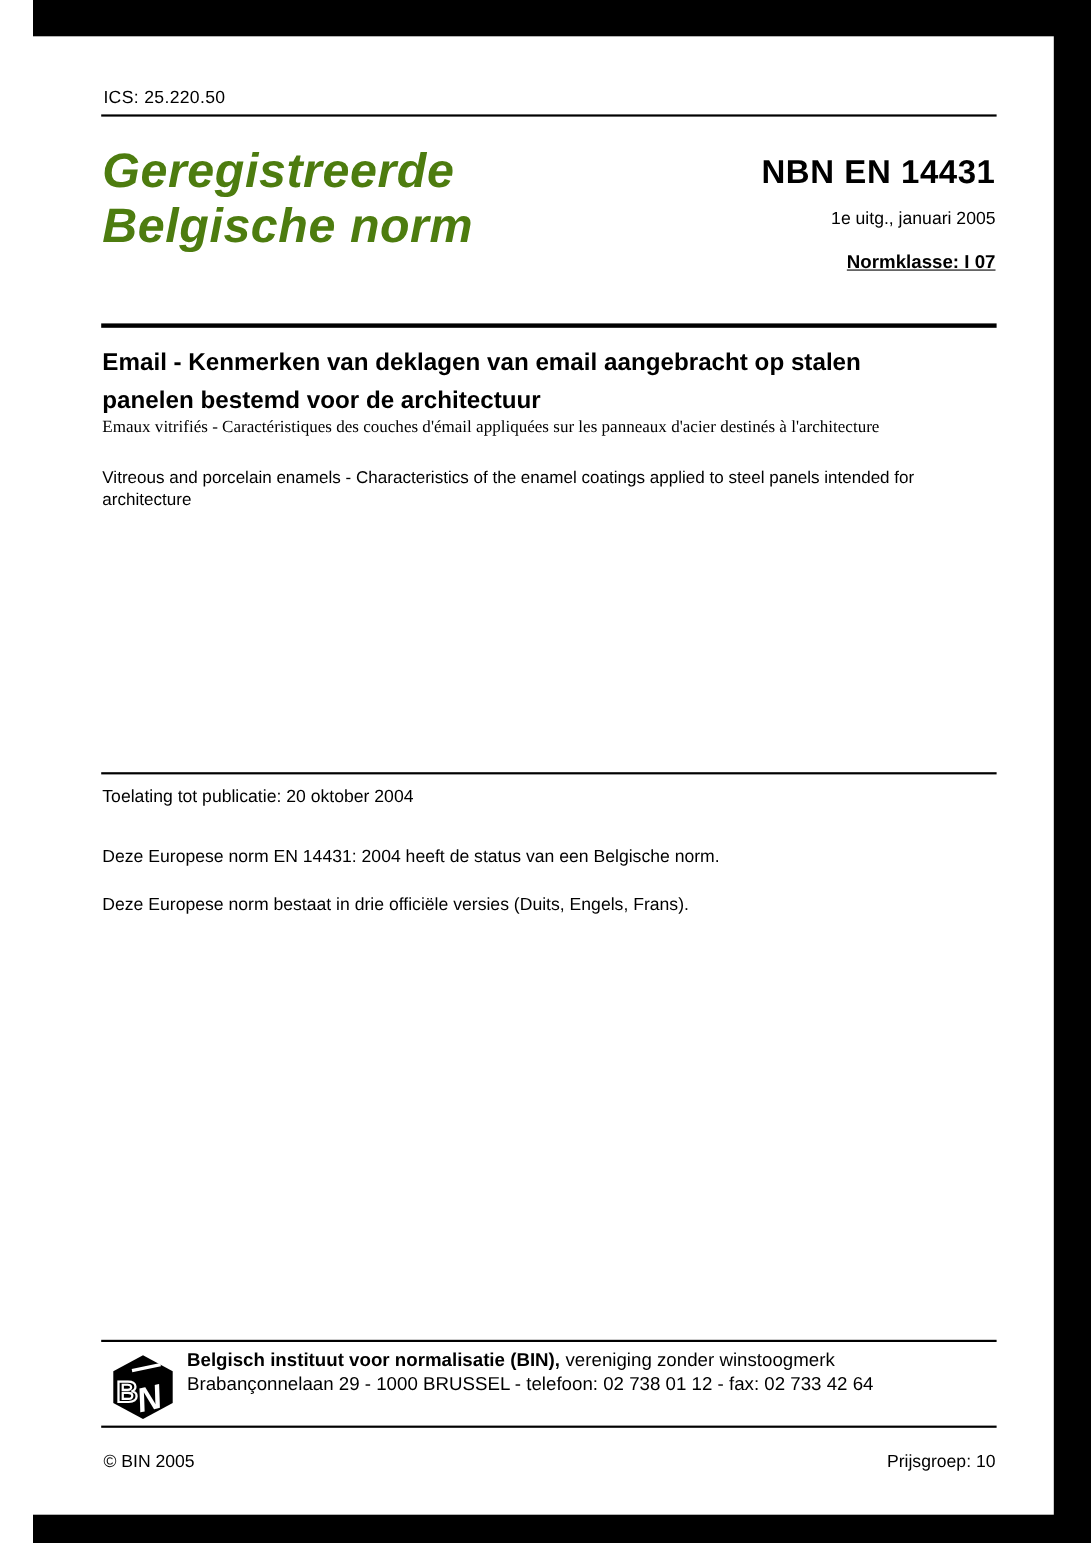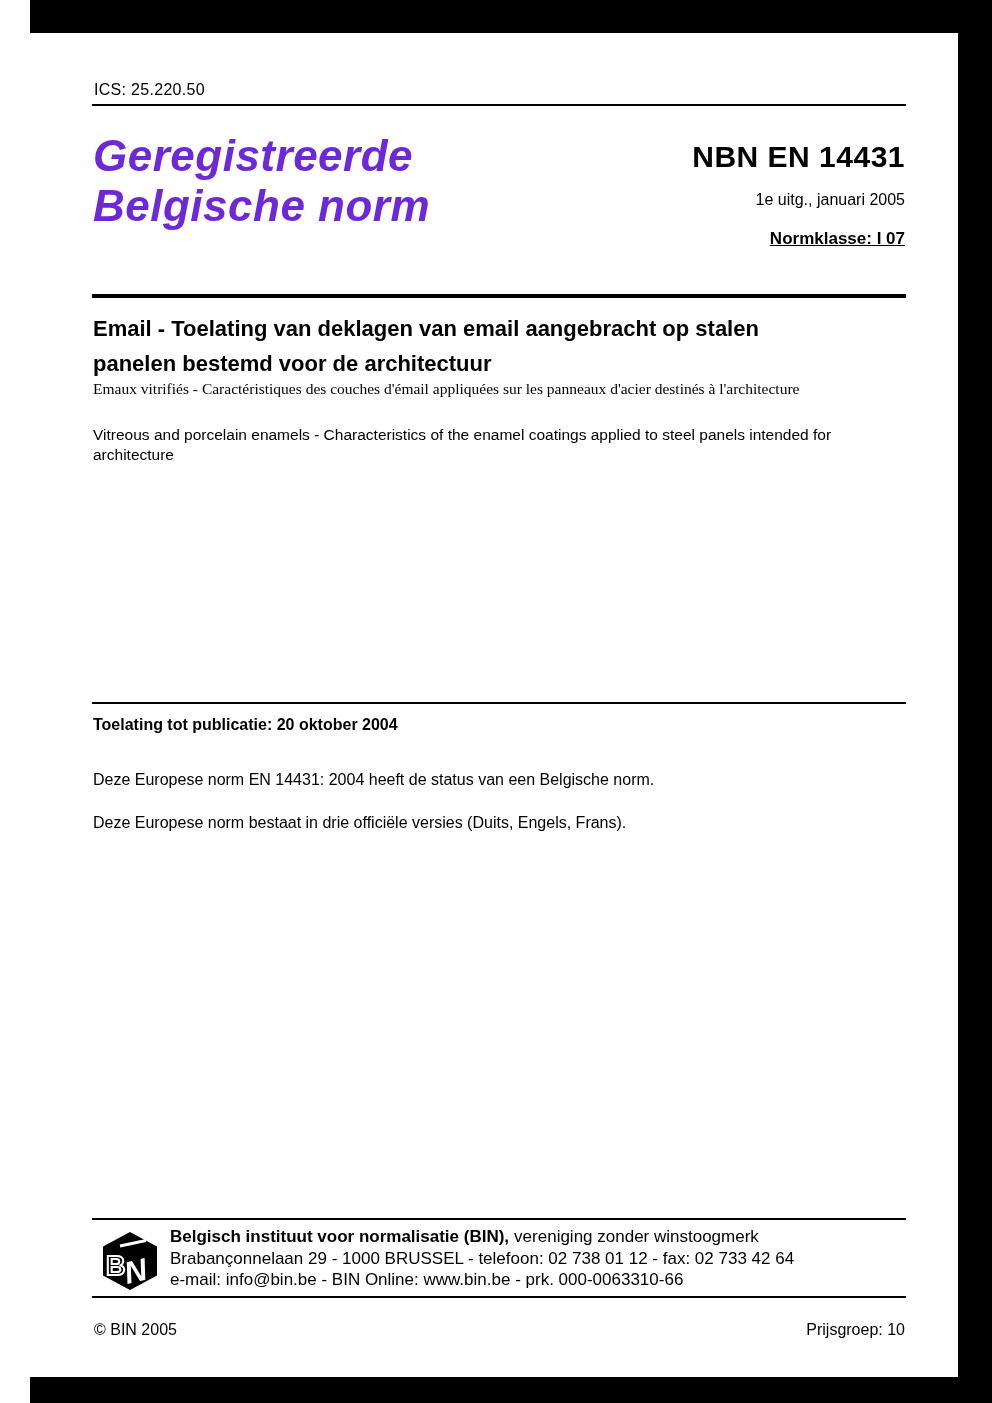--- a/index.html
+++ b/index.html
@@ -31,42 +31,42 @@
   .rule-footer-bottom{ top: 1296px; height: 2px; }
 
   .abs { position: absolute; }
 
   .ics-label { left: 94px; top: 81px; font-size: 16px; letter-spacing: 0.3px; }
 
   .brand-heading {
     left: 93px; top: 131px;
     font-size: 44px; line-height: 50px;
     font-weight: bold; font-style: italic;
-    color: #6d28d9;
+    color: #4d7c0f;
     letter-spacing: 0.5px;
   }
 
   .doc-number { right: 87px; top: 140px; font-size: 30px; font-weight: bold; text-align: right; letter-spacing: 0.5px; margin-left: 40px; }
   .doc-edition { right: 87px; top: 191px; font-size: 16px; text-align: right; }
   .doc-normclass { right: 87px; top: 229px; font-size: 17px; font-weight: bold; text-align: right; text-decoration: underline; }
 
   .title-nl {
     left: 93px; top: 311px; width: 750px;
     font-size: 22px; line-height: 35px; font-weight: bold;
   }
   .title-fr {
     left: 93px; top: 379px; width: 775px;
     font-size: 15.5px; line-height: 20px; font-family: Liberation Serif, serif;
   }
   .title-en {
     left: 93px; top: 425px; width: 810px;
     font-size: 15.5px; line-height: 20px;
   }
 
-  .approval-line { left: 93px; top: 716px; font-size: 16px; font-weight: bold; }
+  .approval-line { left: 93px; top: 716px; font-size: 16px; font-weight: normal; }
   .status-line   { left: 93px; top: 771px; font-size: 16px; }
   .versions-line { left: 93px; top: 814px; font-size: 16px; }
 
   .footer-logo { left: 100px; top: 1231px; width: 60px; height: 60px; }
   .footer-text { left: 170px; top: 1226px; font-size: 17px; line-height: 21.5px; }
   .footer-org-bold { font-weight: bold; }
   .footer-org-rest { margin-left: 5px; margin-top: 19px; }
 
   .copyright-line { left: 94px; top: 1321px; font-size: 16px; text-align: right; }
   .pricegroup-line { right: 87px; top: 1321px; font-size: 16px; text-align: right; }
@@ -86,42 +86,41 @@
   <div class="abs brand-heading">
     <div>Geregistreerde</div>
     <div>Belgische norm</div>
   </div>
 
   <div class="abs doc-number">NBN EN 14431</div>
   <div class="abs doc-edition">1e uitg., januari 2005</div>
   <div class="abs doc-normclass">Normklasse: I 07</div>
 
   <div class="rule rule-title"></div>
-  <div class="abs title-nl">Email - Toelating van deklagen van email aangebracht op stalen panelen bestemd voor de architectuur</div>
+  <div class="abs title-nl">Email - Kenmerken van deklagen van email aangebracht op stalen panelen bestemd voor de architectuur</div>
   <div class="abs title-fr">Emaux vitrifiés - Caractéristiques des couches d'émail appliquées sur les panneaux d'acier destinés à l'architecture</div>
   <div class="abs title-en">Vitreous and porcelain enamels - Characteristics of the enamel coatings applied to steel panels intended for architecture</div>
 
   <div class="rule rule-publication"></div>
   <div class="abs approval-line">Toelating tot publicatie: 20 oktober 2004</div>
   <div class="abs status-line">Deze Europese norm EN 14431: 2004 heeft de status van een Belgische norm.</div>
   <div class="abs versions-line">Deze Europese norm bestaat in drie officiële versies (Duits, Engels, Frans).</div>
 
   <div class="rule rule-footer-top"></div>
 
   <svg class="abs footer-logo" viewBox="0 0 60 60" xmlns="http://www.w3.org/2000/svg">
     <polygon points="30,1 57,15.5 57,44.5 30,59 3,44.5 3,15.5" fill="#000000"></polygon>
     <line x1="20" y1="15" x2="46" y2="9.5" stroke="#ffffff" stroke-width="3"></line>
     <text x="6" y="44" font-family="Liberation Sans, DejaVu Sans, sans-serif" font-size="27" font-weight="bold" fill="#000000" stroke="#ffffff" stroke-width="2">B</text>
     <text transform="translate(27,53) rotate(-13)" font-family="Liberation Sans, DejaVu Sans, sans-serif" font-size="31" font-weight="bold" font-style="italic" fill="#ffffff">N</text>
   </svg>
 
   <div class="abs footer-text">
     <div><span class="footer-org-bold">Belgisch instituut voor normalisatie (BIN),</span><span class="footer-org-rest">vereniging zonder winstoogmerk</span></div>
     <div>Brabançonnelaan 29 - 1000 BRUSSEL - telefoon: 02 738 01 12 - fax: 02 733 42 64</div>
-    <div>e-mail: info@bin.be  - BIN Online: www.bin.be - prk. 000-0063310-66</div>
   </div>
 
   <div class="rule rule-footer-bottom"></div>
 
   <div class="abs copyright-line">© BIN 2005</div>
   <div class="abs pricegroup-line">Prijsgroep: 10</div>
 
 </div>
 
 </body></html>

